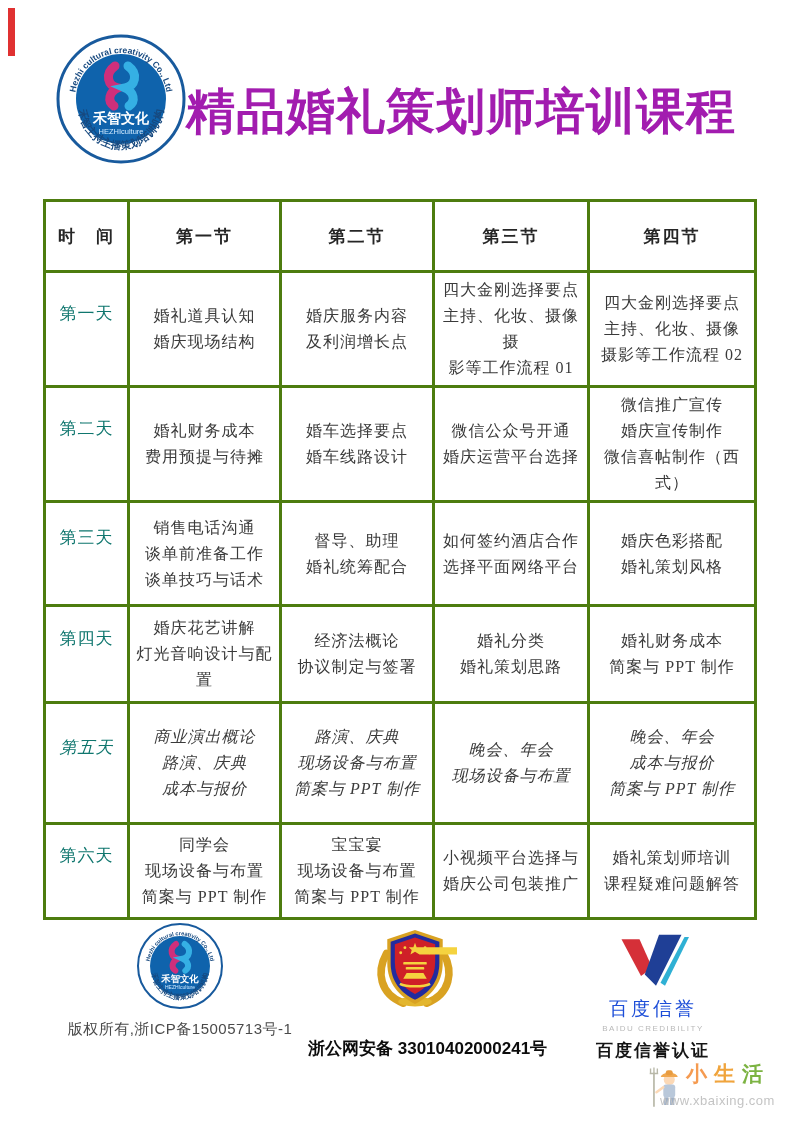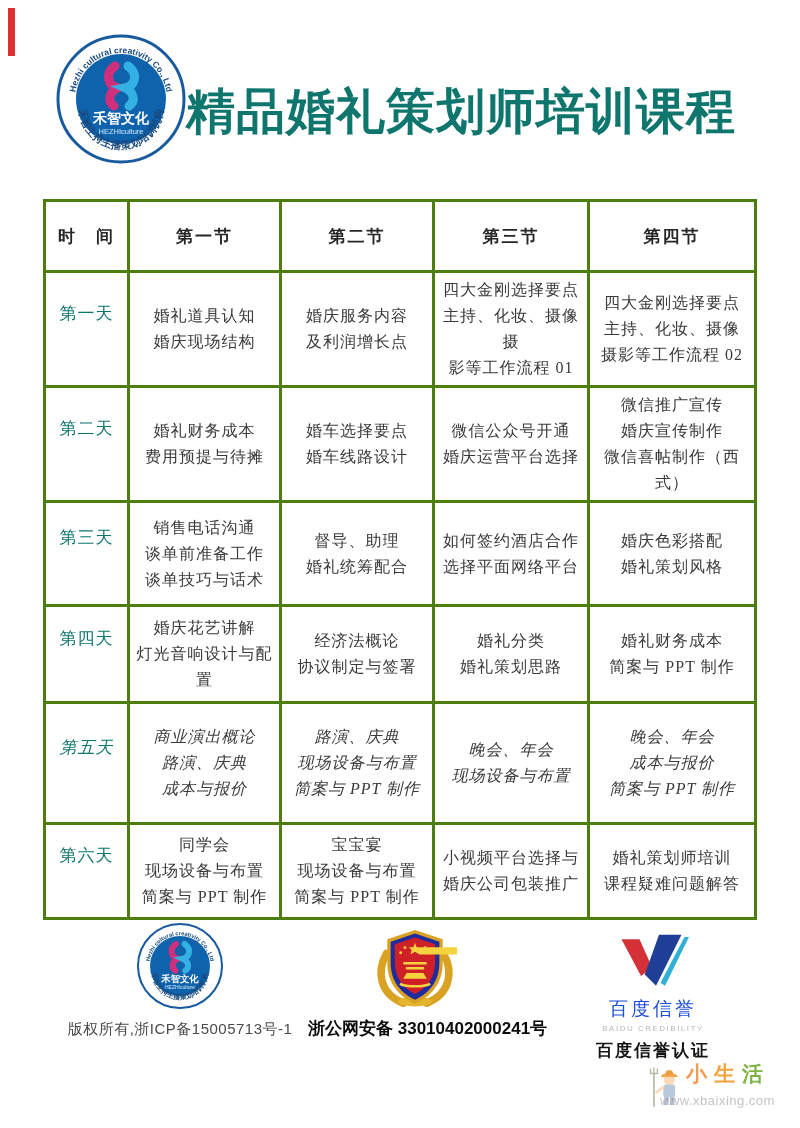--- a/index.html
+++ b/index.html
@@ -12,21 +12,21 @@
 
   
   .red-bar { position:absolute; left:8px; top:8px; width:7px; height:48px; background:#e03131; }
 
   
   .hezhi-logo-box { position:absolute; left:55px; top:33px; width:132px; height:132px; }
   .hezhi-logo-box svg { width:100%; height:100%; display:block; }
   .page-title {
     position:absolute; left:178px; top:80px; width:566px; height:66px;
     font-size:49px; line-height:64px; font-weight:800; letter-spacing:1px;
-    color:#0f766e; text-align:center; white-space:nowrap;
+    color:#a21caf; text-align:center; white-space:nowrap;
   }
 
   
   table.course {
     position:absolute; left:43px; top:199px; width:711px;
     border-collapse:collapse; table-layout:fixed;
   }
   table.course th, table.course td {
     border:3px solid #4d7c0f; text-align:center; vertical-align:middle;
     background:#ffffff;
@@ -48,21 +48,21 @@
   
   .f-left  { position:absolute; left:58px;  top:922px; width:244px; text-align:center; }
   .f-left .hezhi-small { width:88px; height:88px; display:inline-block; }
   .f-left .copyright {
     margin-top:6px; font-family:"Liberation Sans","DejaVu Sans",sans-serif;
     font-size:15px; color:#4a4a4a; letter-spacing:0.5px; white-space:nowrap;
   }
   .f-center { position:absolute; left:308px; top:925px; width:214px; text-align:center; }
   .f-center .badge { width:84px; height:84px; display:inline-block; }
   .f-center .police {
-    margin-top:4px; font-family:"Liberation Sans","DejaVu Sans",sans-serif;
+    margin-top:24px; font-family:"Liberation Sans","DejaVu Sans",sans-serif;
     font-size:17px; font-weight:700; color:#0c0c0c; white-space:nowrap;
   }
   .f-right { position:absolute; left:575px; top:932px; width:156px; text-align:center;
     font-family:"Liberation Sans","DejaVu Sans",sans-serif; }
   .f-right .baidu-v { width:72px; height:58px; display:inline-block; }
   .baidu-title { font-size:19px; color:#1d4ed8; letter-spacing:3px; margin-top:2px; }
   .baidu-sub   { font-size:8px;  color:#b9b9b9; letter-spacing:1.5px; margin-top:2px; }
   .baidu-cert  { font-size:17px; color:#141414; font-weight:700; letter-spacing:2px; margin-top:6px; }
 
   

